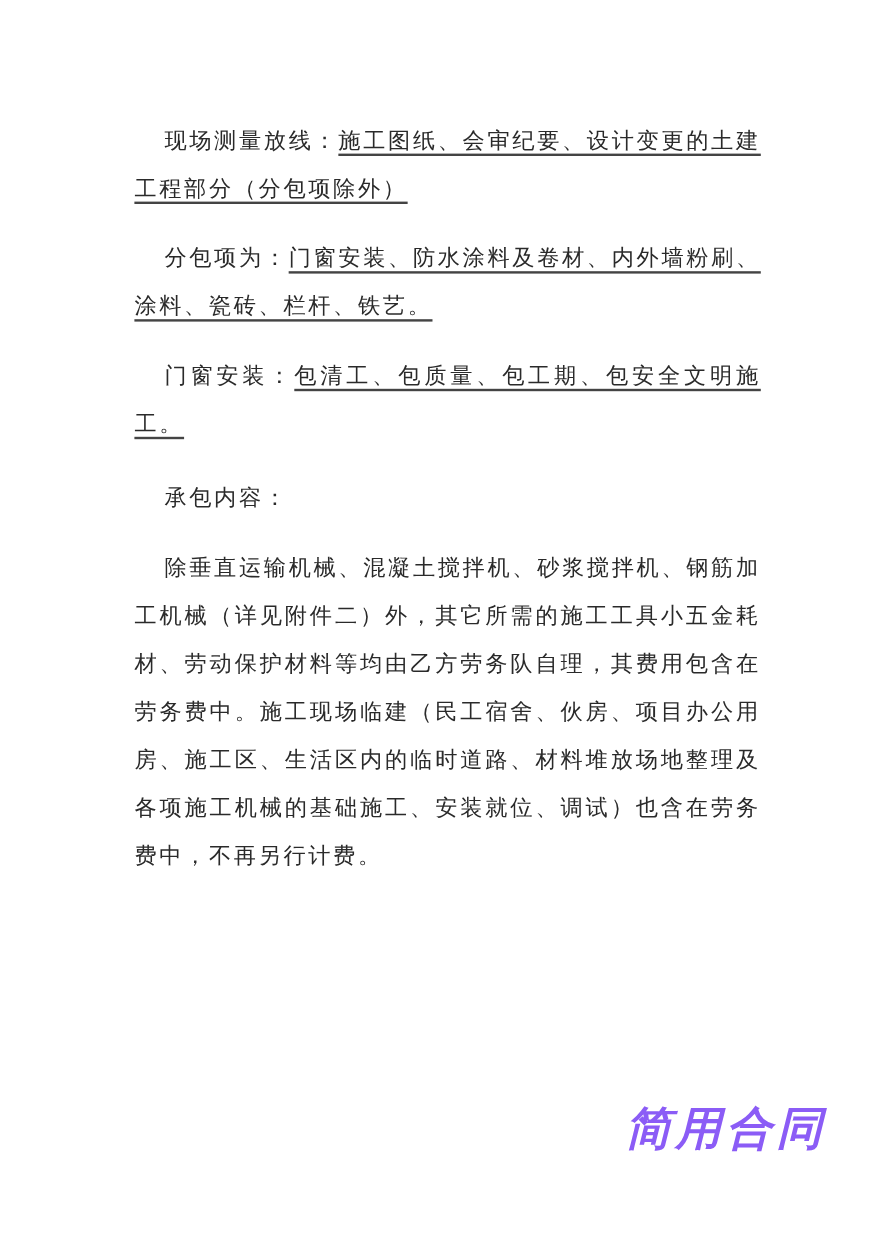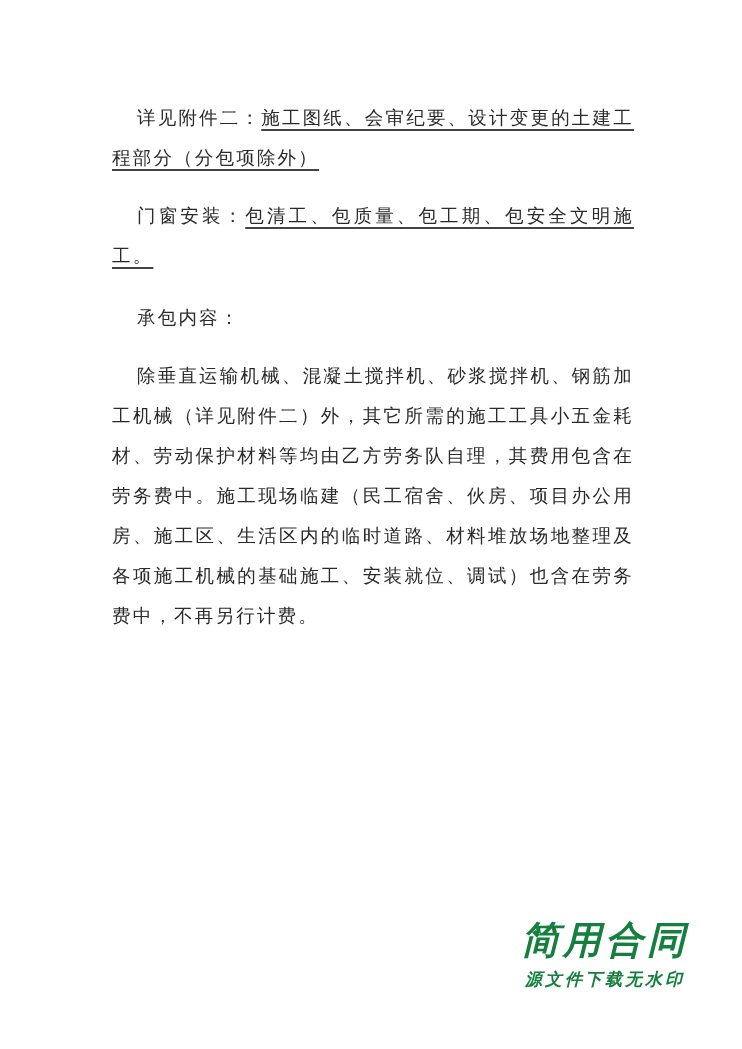--- a/index.html
+++ b/index.html
@@ -5,35 +5,35 @@
   html, body { margin: 0; padding: 0; background: #ffffff; }
   body { width: 742px; height: 1049px; position: relative; overflow: hidden;
          font-family: "DejaVu Serif", "Liberation Serif", serif; color: #2a2a2a; }
   .page { position: absolute; left: 112px; top: 98px; width: 522px; }
   .para { font-size: 18.5px; line-height: 40px; margin: 0; text-align: justify;
           text-indent: 25px; letter-spacing: 2.2px; }
   .gap-s { margin-top: 18px; }
   .gap-m { margin-top: 22px; }
   .u { text-decoration: underline; text-decoration-thickness: 2px; text-underline-offset: 5px; text-decoration-color: #444; }
   .watermark { position: absolute; left: 510px; top: 918px; width: 190px; text-align: center;
-               color: #15803d; font-family: "DejaVu Sans", sans-serif; font-style: italic; }
+               color: #8b5cf6; font-family: "DejaVu Sans", sans-serif; font-style: italic; }
   .wm-main { font-size: 38px; font-weight: bold; letter-spacing: 4px; line-height: 44px; }
   .wm-sub { font-size: 17px; font-weight: bold; letter-spacing: 3px; margin-top: 6px; }
 </style>
 </head>
 <body>
 
 <div class="page">
-  <p class="para"><span>详见附件二：</span><span class="u">施工图纸、会审纪要、设计变更的土建工程部分（分包项除外）</span></p>
+  <p class="para"><span>现场测量放线：</span><span class="u">施工图纸、会审纪要、设计变更的土建工程部分（分包项除外）</span></p>
 
+  <p class="para gap-s"><span>分包项为：</span><span class="u">门窗安装、防水涂料及卷材、内外墙粉刷、涂料、瓷砖、栏杆、铁艺。</span></p>
 
   <p class="para gap-s"><span>门窗安装：</span><span class="u">包清工、包质量、包工期、包安全文明施工。</span></p>
 
   <p class="para gap-m">承包内容：</p>
 
   <p class="para gap-s">除垂直运输机械、混凝土搅拌机、砂浆搅拌机、钢筋加工机械（详见附件二）外，其它所需的施工工具小五金耗材、劳动保护材料等均由乙方劳务队自理，其费用包含在劳务费中。施工现场临建（民工宿舍、伙房、项目办公用房、施工区、生活区内的临时道路、材料堆放场地整理及各项施工机械的基础施工、安装就位、调试）也含在劳务费中，不再另行计费。</p>
 
 </div>
 
 <div class="watermark">
   <div class="wm-main">简用合同</div>
-  <div class="wm-sub">源文件下载无水印</div>
 </div>
 
 </body></html>

